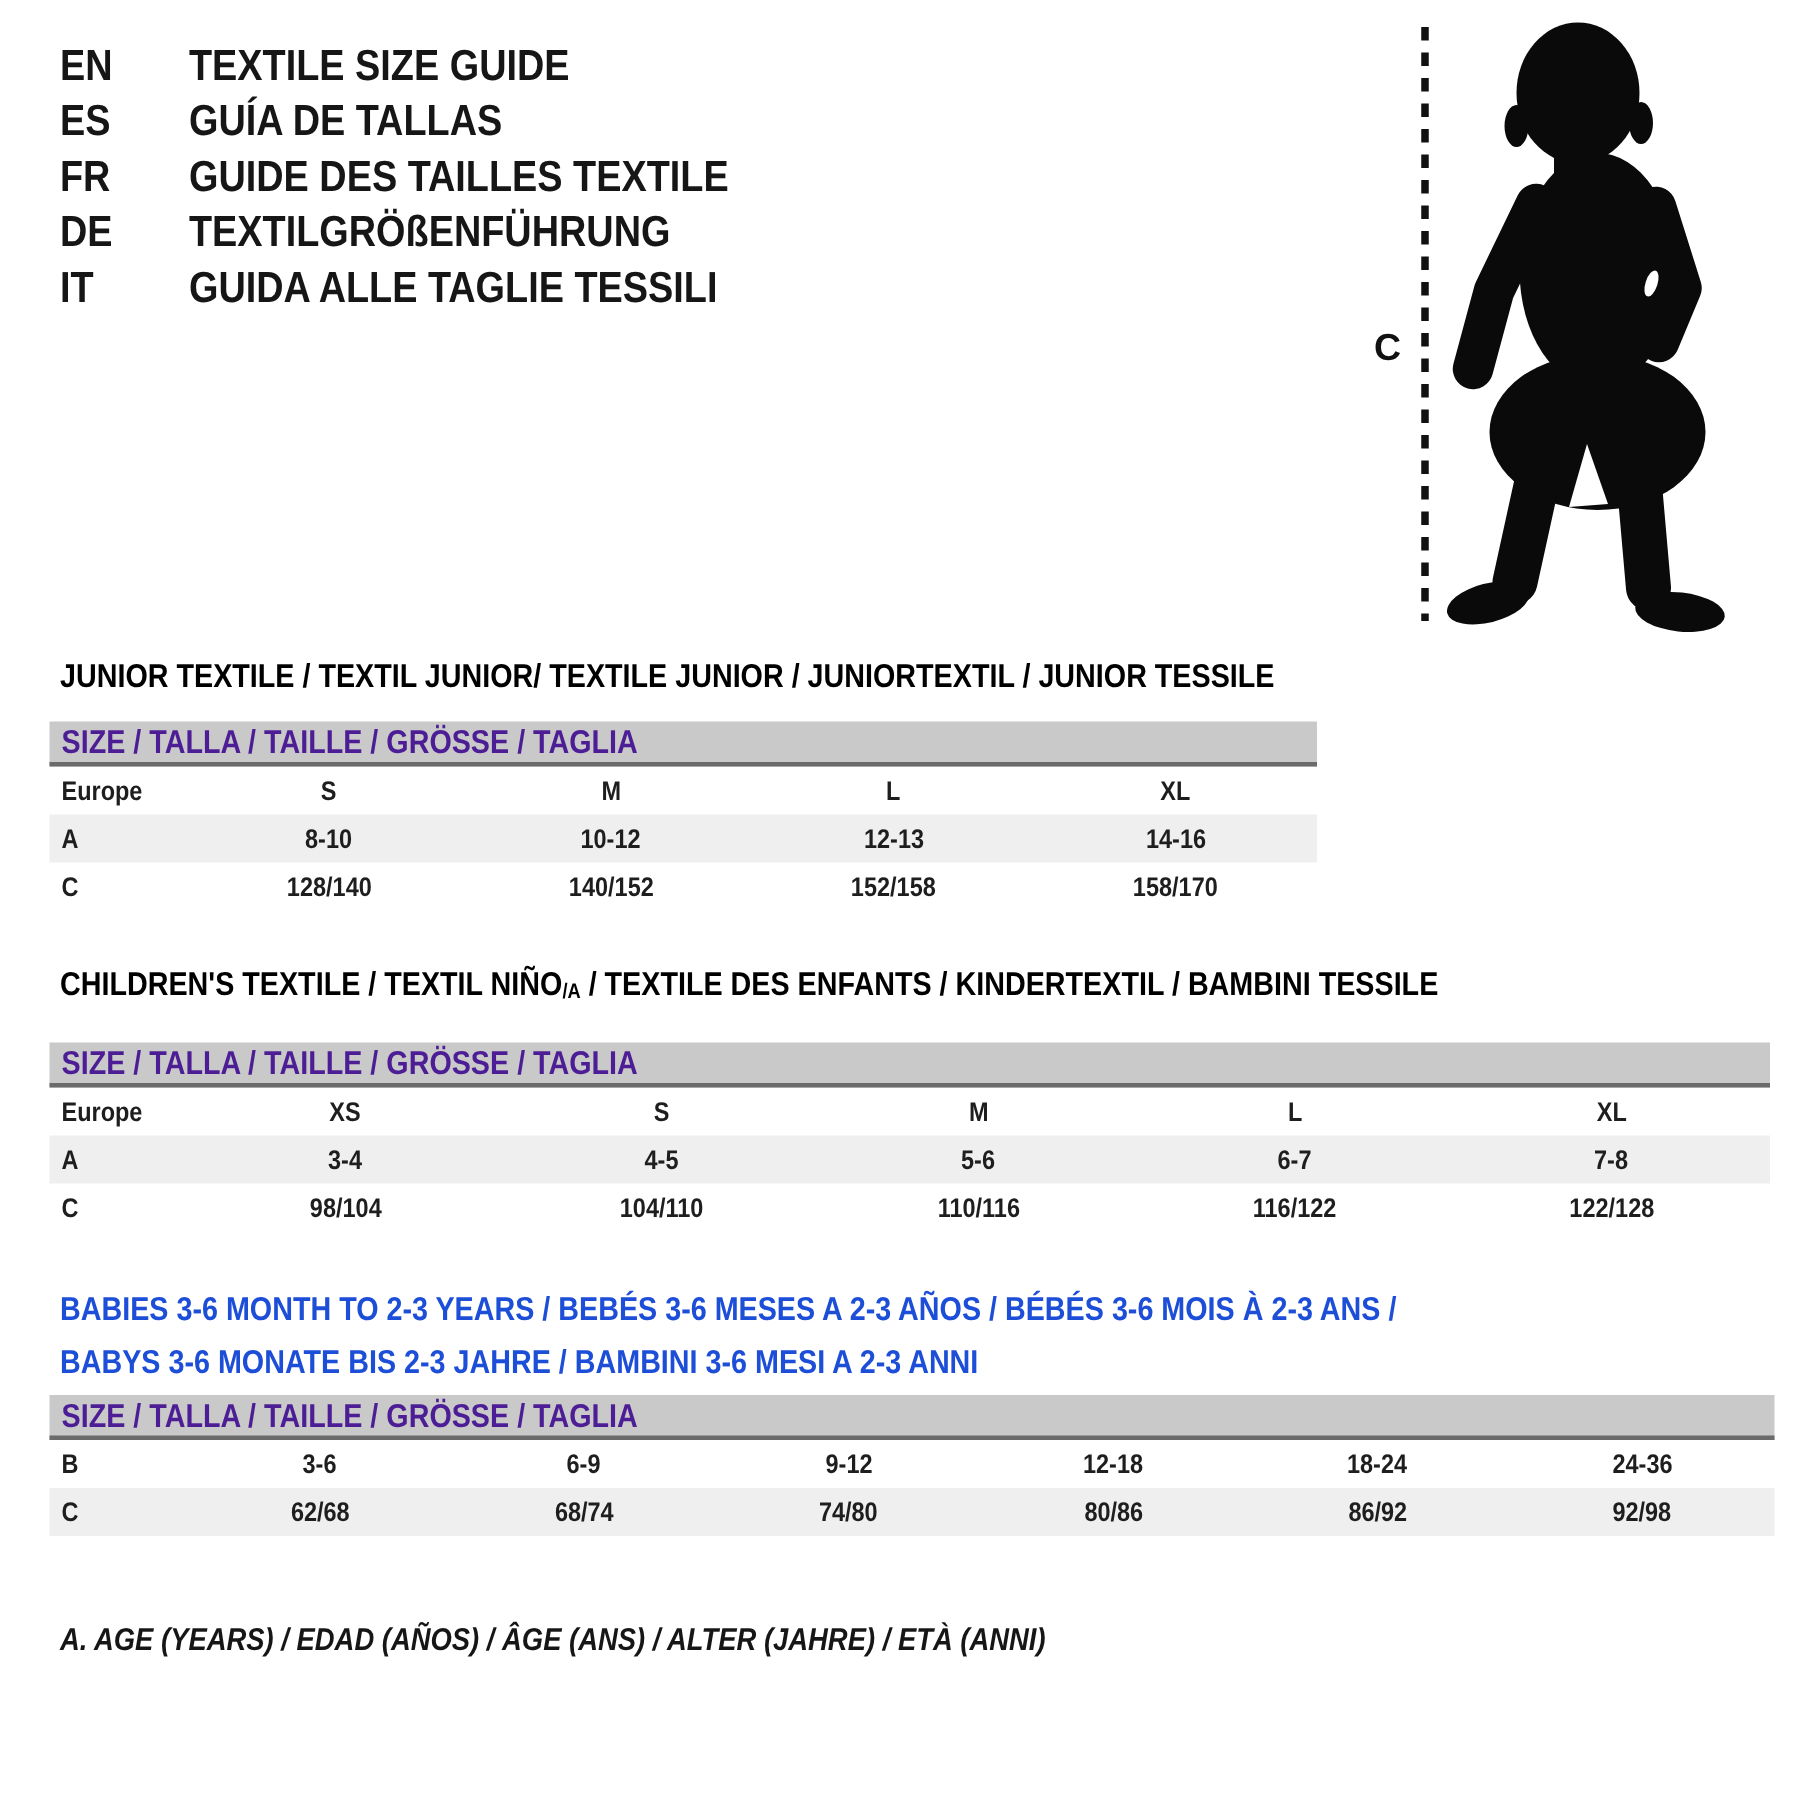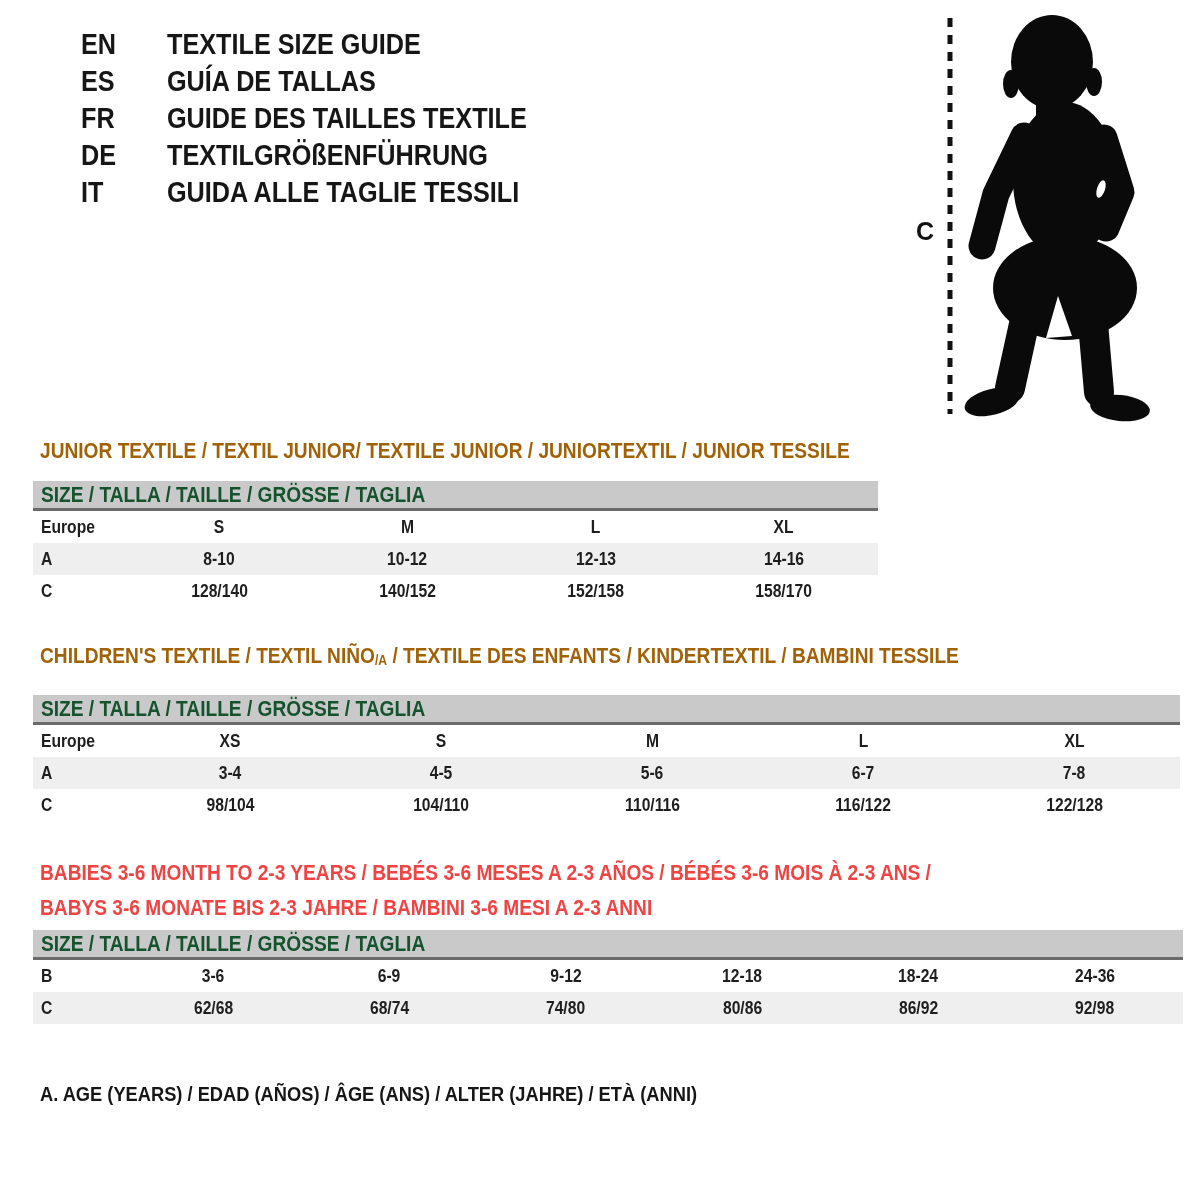--- a/index.html
+++ b/index.html
@@ -10,46 +10,46 @@
     font-weight:700;color:#1e1e1e;
     -webkit-font-smoothing:antialiased;
   }
   
   .cx{display:inline-block;transform:scaleX(.87);transform-origin:0 50%;white-space:nowrap;}
   .cxc{display:inline-block;transform:scaleX(.87);transform-origin:50% 50%;white-space:nowrap;}
 
   
   .lang{position:absolute;left:40px;top:26px;}
   .lrow{height:37px;line-height:37px;font-size:29px;color:#161616;}
-  .lrow .code{display:inline-block;width:78px;vertical-align:top;margin-left:41px;}
+  .lrow .code{display:inline-block;width:78px;vertical-align:top;}
   .lrow .code .cx{transform-origin:0 50%;}
 
   
   .figure{position:absolute;left:900px;top:0px;width:300px;height:440px;}
 
   
   .section{position:absolute;left:33px;}
-  .sec-h{font-size:22px;line-height:26px;color:#a16207;padding-left:7px;}
-  .sec-h2{font-size:22px;line-height:35px;color:#ef4444;padding-left:7px;}
+  .sec-h{font-size:22px;line-height:26px;color:#000000;padding-left:7px;}
+  .sec-h2{font-size:22px;line-height:35px;color:#1d4ed8;padding-left:7px;}
   .subsm{font-size:14px;vertical-align:-2px;}
 
   
   .tbl{margin-top:17px;}
   .bar{
     height:30px;line-height:27px;box-sizing:border-box;
     background:#c9c9c9;border-bottom:3px solid #6b6b6b;
-    padding-left:8px;font-size:22px;color:#14532d;
+    padding-left:8px;font-size:22px;color:#4c1d95;
   }
   .trow{display:flex;height:32px;align-items:center;font-size:18px;}
   .trow.alt{background:#efefef;}
   .trow .lbl{width:92px;box-sizing:border-box;padding-left:8px;flex:none;}
   .trow .val{flex:1;text-align:center;}
 
   
-  .legend{position:absolute;left:40px;top:1076px;font-size:21px;color:#161616;}
+  .legend{position:absolute;left:40px;top:1076px;font-size:21px;color:#161616;font-style:italic;}
   .legend div{height:36px;line-height:36px;}
 </style>
 </head>
 <body>
 
 <div class="lang">
   <div class="lrow">
     <span class="code"><span class="cx">EN</span></span>
     <span class="cx">TEXTILE SIZE GUIDE</span>
   </div>

